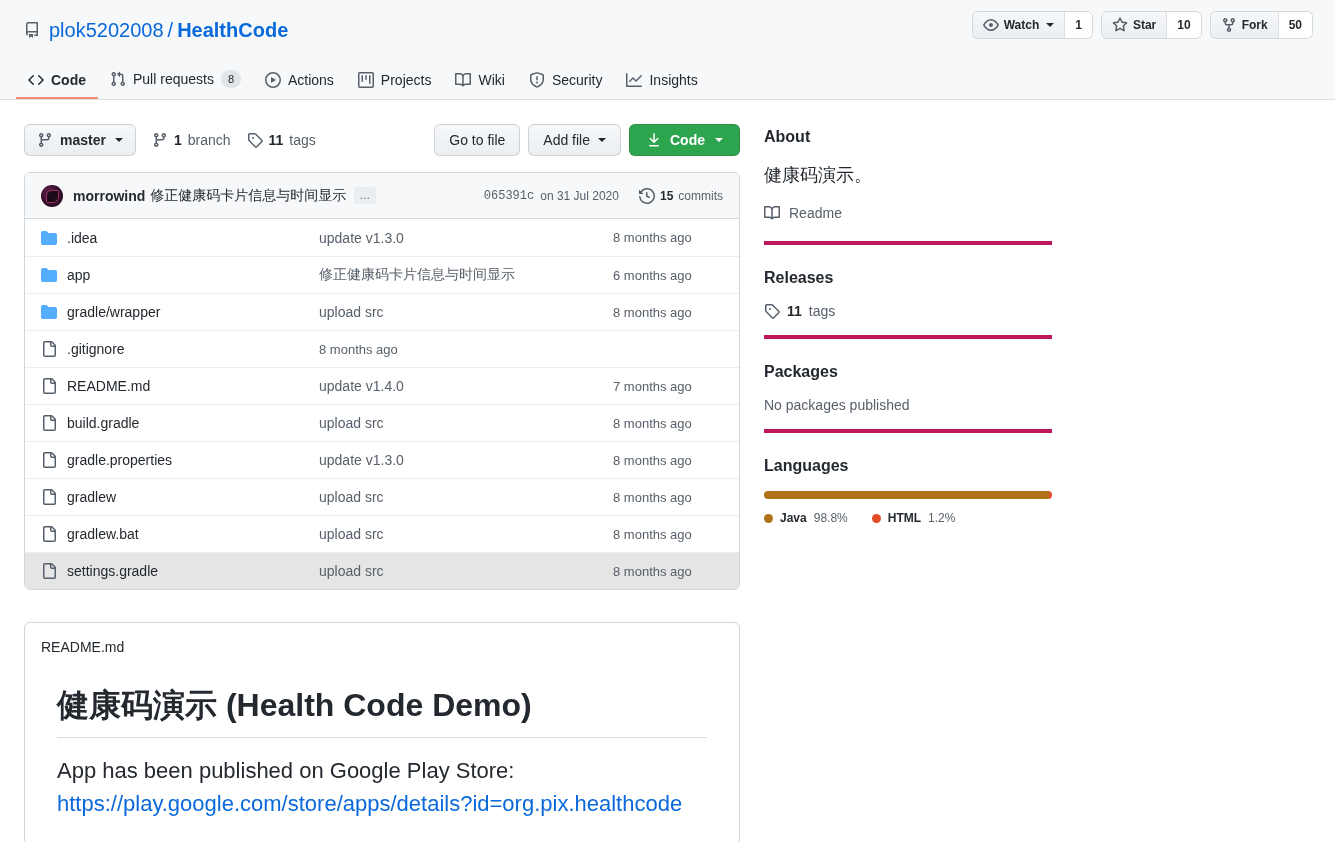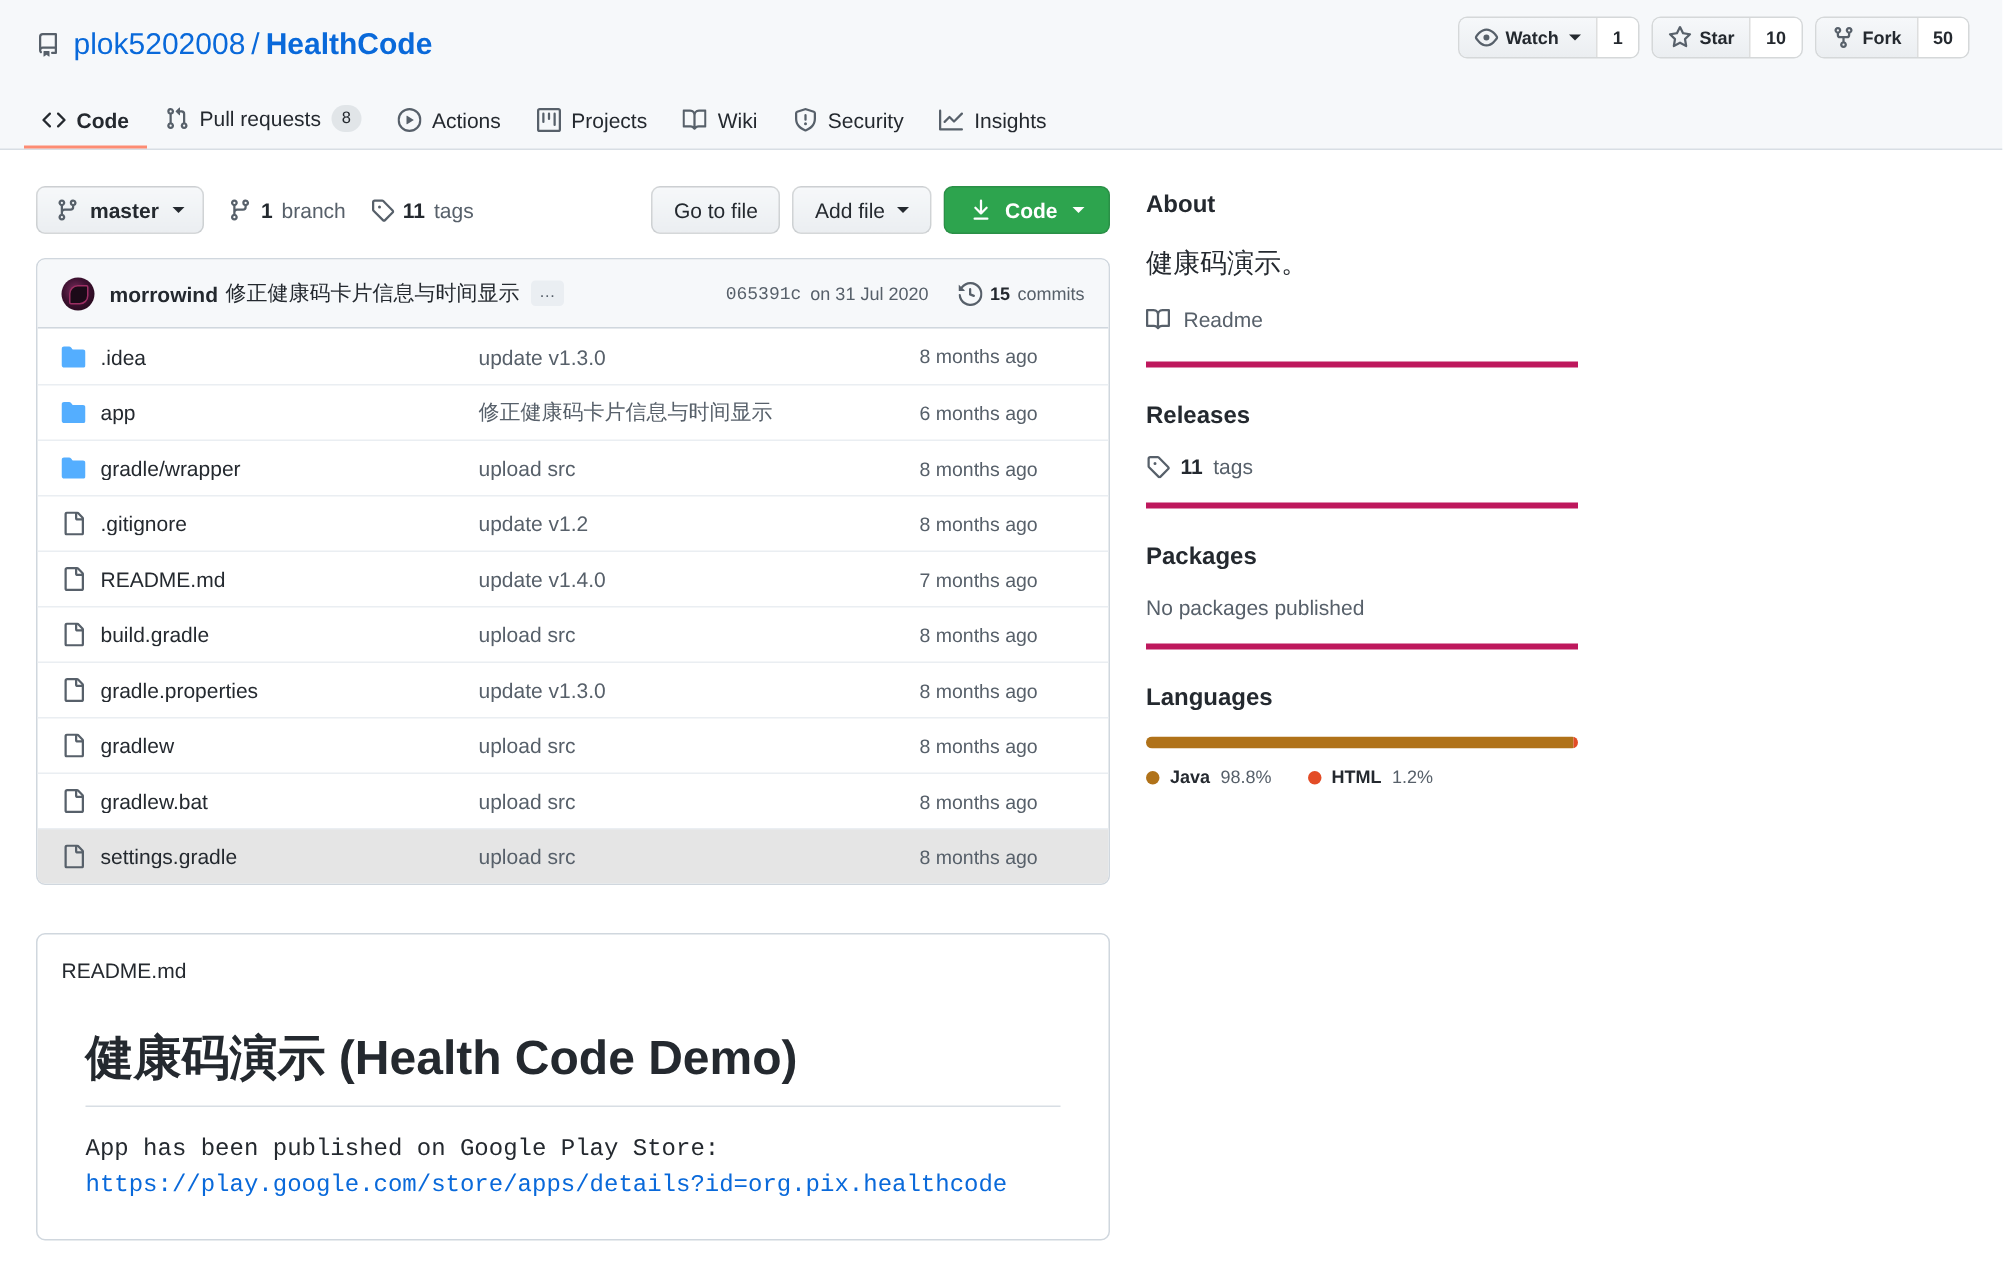--- a/index.html
+++ b/index.html
@@ -226,21 +226,21 @@
   }
   .readme-label { font-size: 14px; color: #24292f; font-weight: 400; }
   .readme-body { padding: 30px 16px 0 16px; }
   .readme-h1 {
     font-size: 32px; font-weight: 700; color: #24292f;
     padding-bottom: 10px;
     border-bottom: 1px solid #d8dee4;
     margin-bottom: 16px;
     line-height: 1.3;
   }
-  .readme-p { font-size: 16px; color: #24292f; line-height: 1.5; font-family: Liberation Mono, monospace; }
+  .readme-p { font-size: 22px; color: #24292f; line-height: 1.5; }
   .readme-p a { color: #0969da; text-decoration: none; }
 
   
   .side-sec { padding-bottom: 16px; }
   .side-sec + .side-sec { border-top: 4px solid #be185d; padding-top: 24px; }
   .side-h {
     font-size: 16px; font-weight: 600; color: #24292f;
     margin-bottom: 16px;
   }
   .side-desc { font-size: 18px; color: #24292f; margin-bottom: 16px; line-height: 1.5; }
@@ -500,21 +500,20 @@
           <span class="file-age">8 months ago</span>
         </div>
 
         <div class="file-row">
           <span class="ic">
               <svg width="16" height="16" viewBox="0 0 16 16" fill="#57606a">
                 <path d="M2 1.75C2 .784 2.784 0 3.75 0h6.586c.464 0 .909.184 1.237.513l2.914 2.914c.329.328.513.773.513 1.237v9.586A1.75 1.75 0 0 1 13.25 16h-9.5A1.75 1.75 0 0 1 2 14.25Zm1.75-.25a.25.25 0 0 0-.25.25v12.5c0 .138.112.25.25.25h9.5a.25.25 0 0 0 .25-.25V6h-2.75A1.75 1.75 0 0 1 9 4.25V1.5Zm6.75.062V4.25c0 .138.112.25.25.25h2.688l-.011-.013-2.914-2.914-.013-.011Z"></path>
               </svg>
             </span>
           <span class="file-name">.gitignore</span>
-          <span class="file-msg">update v1.2</span>
           <span class="file-age">8 months ago</span>
         </div>
 
         <div class="file-row">
           <span class="ic">
               <svg width="16" height="16" viewBox="0 0 16 16" fill="#57606a">
                 <path d="M2 1.75C2 .784 2.784 0 3.75 0h6.586c.464 0 .909.184 1.237.513l2.914 2.914c.329.328.513.773.513 1.237v9.586A1.75 1.75 0 0 1 13.25 16h-9.5A1.75 1.75 0 0 1 2 14.25Zm1.75-.25a.25.25 0 0 0-.25.25v12.5c0 .138.112.25.25.25h9.5a.25.25 0 0 0 .25-.25V6h-2.75A1.75 1.75 0 0 1 9 4.25V1.5Zm6.75.062V4.25c0 .138.112.25.25.25h2.688l-.011-.013-2.914-2.914-.013-.011Z"></path>
               </svg>
             </span>
           <span class="file-name">README.md</span>

